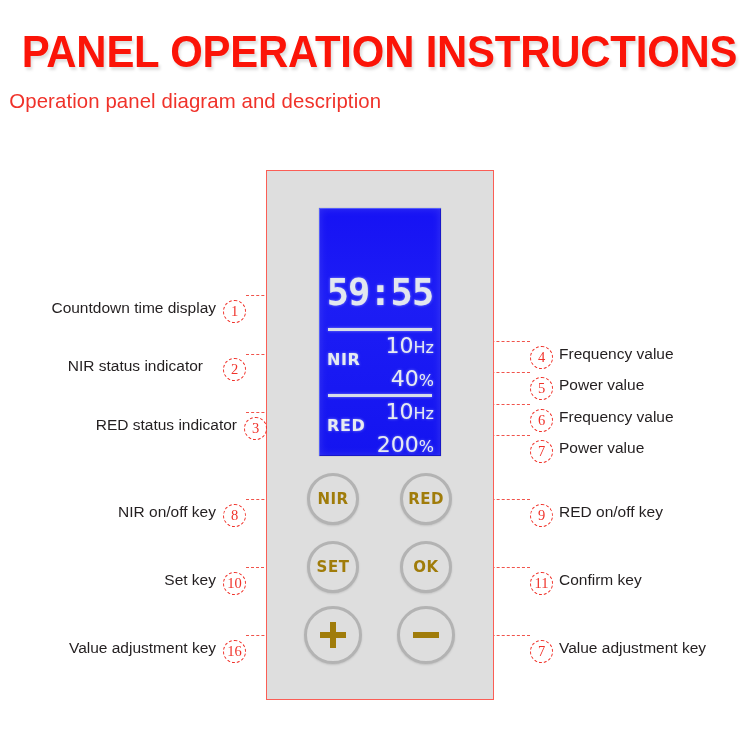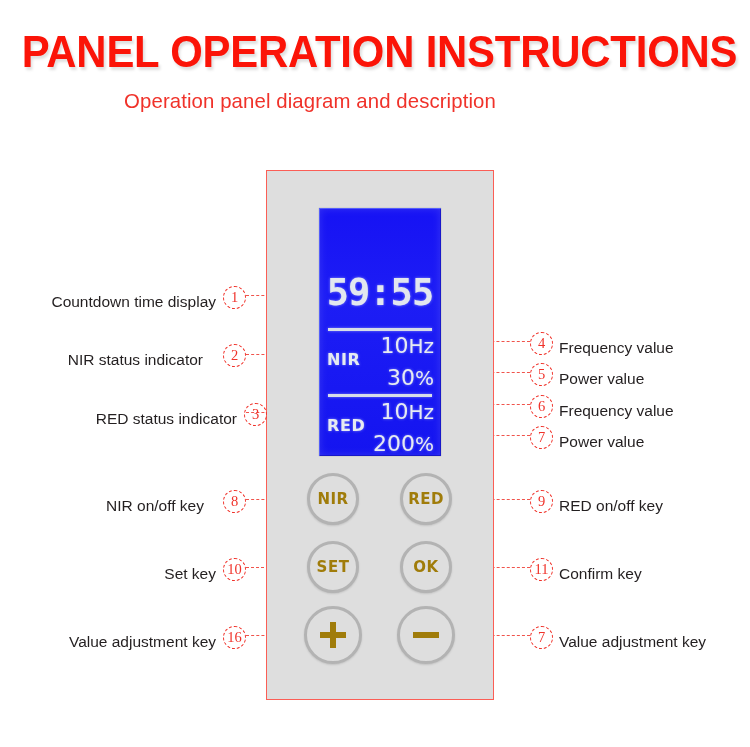--- a/index.html
+++ b/index.html
@@ -14,21 +14,21 @@
     overflow: hidden;
     font-family: "Liberation Sans", sans-serif;
     color: #231f20;
   }
 
   
   #header {
     position: absolute;
     left: 0; top: 0;
     width: 620px;
-    text-align: center;
+    text-align: left;
   }
   #main-title {
     margin: 0;
     padding-top: 28px;
     font-family: "Liberation Sans Narrow", "Liberation Sans", sans-serif;
     font-size: 45px;
     font-weight: bold;
     letter-spacing: -0.2px;
     color: #fb1408;
     line-height: 1.05;
@@ -135,21 +135,21 @@
     color: #e6eaf2;
     text-shadow: 0 0 3px rgba(210,225,255,0.5);
   }
   .lcd-value-line {
     font-family: "DejaVu Sans", sans-serif;
     font-size: 22px;
     line-height: 31px;
     white-space: nowrap;
   }
   .lcd-unit {
-    font-size: 20px;
+    font-size: 16px;
     vertical-align: baseline;
   }
 
   
   .panel-button {
     position: absolute;
     border-radius: 50%;
     border: 3px solid #b3b3b3;
     background: #dedede;
     box-sizing: border-box;
@@ -184,25 +184,26 @@
     background: #a07c0a;
   }
   .glyph-plus::before { left: 0; top: 10px; width: 26px; height: 6px; }
   .glyph-plus::after  { left: 10px; top: 0; width: 6px; height: 26px; }
   .glyph-minus::before { left: 0; top: 10px; width: 26px; height: 6px; }
 
   
   .callout {
     position: absolute;
     display: flex;
-    align-items: flex-end;
+    align-items: flex-start;
     white-space: nowrap;
     font-size: 15.5px;
     color: #231f20;
     height: 26px;
+    margin-top: 17px;
   }
   .callout-left  { justify-content: flex-end; }
   .callout-right { justify-content: flex-start; }
 
   .callout-label { line-height: 1; }
 
   .badge {
     width: 23px;
     height: 23px;
     min-width: 23px;
@@ -256,21 +257,21 @@
 
 <div id="lcd-screen">
   <div id="countdown-time">59:55</div>
 
   <div class="lcd-divider" id="lcd-divider-1"></div>
 
   <div class="lcd-row" id="lcd-row-nir">
     <div class="lcd-channel-label">NIR</div>
     <div class="lcd-values">
       <div class="lcd-value-line"><span>10</span><span class="lcd-unit">Hz</span></div>
-      <div class="lcd-value-line"><span>30</span><span class="lcd-unit">%</span></div>
+      <div class="lcd-value-line"><span>40</span><span class="lcd-unit">%</span></div>
     </div>
   </div>
 
   <div class="lcd-divider" id="lcd-divider-2"></div>
 
   <div class="lcd-row" id="lcd-row-red">
     <div class="lcd-channel-label">RED</div>
     <div class="lcd-values">
       <div class="lcd-value-line"><span>10</span><span class="lcd-unit">Hz</span></div>
       <div class="lcd-value-line"><span>200</span><span class="lcd-unit">%</span></div>
@@ -302,21 +303,21 @@
   <span class="badge">1</span>
 </div>
 <div class="callout callout-left" style="left:0px; top:341px; width:246px;gap:13px;">
   <span class="callout-label">NIR status indicator</span>
   <span class="badge">2</span>
 </div>
 <div class="callout callout-left" style="left:0px; top:400px; width:246px;padding-left:21px;">
   <span class="callout-label">RED status indicator</span>
   <span class="badge">3</span>
 </div>
-<div class="callout callout-left" style="left:0px; top:487px; width:246px;gap:12px;">
+<div class="callout callout-left" style="left:0px; top:487px; width:246px;">
   <span class="callout-label">NIR on/off key</span>
   <span class="badge">8</span>
 </div>
 <div class="callout callout-left" style="left:0px; top:555px; width:246px;">
   <span class="callout-label">Set key</span>
   <span class="badge">10</span>
 </div>
 <div class="callout callout-left" style="left:0px; top:623px; width:246px;">
   <span class="callout-label">Value adjustment key</span>
   <span class="badge">16</span>

